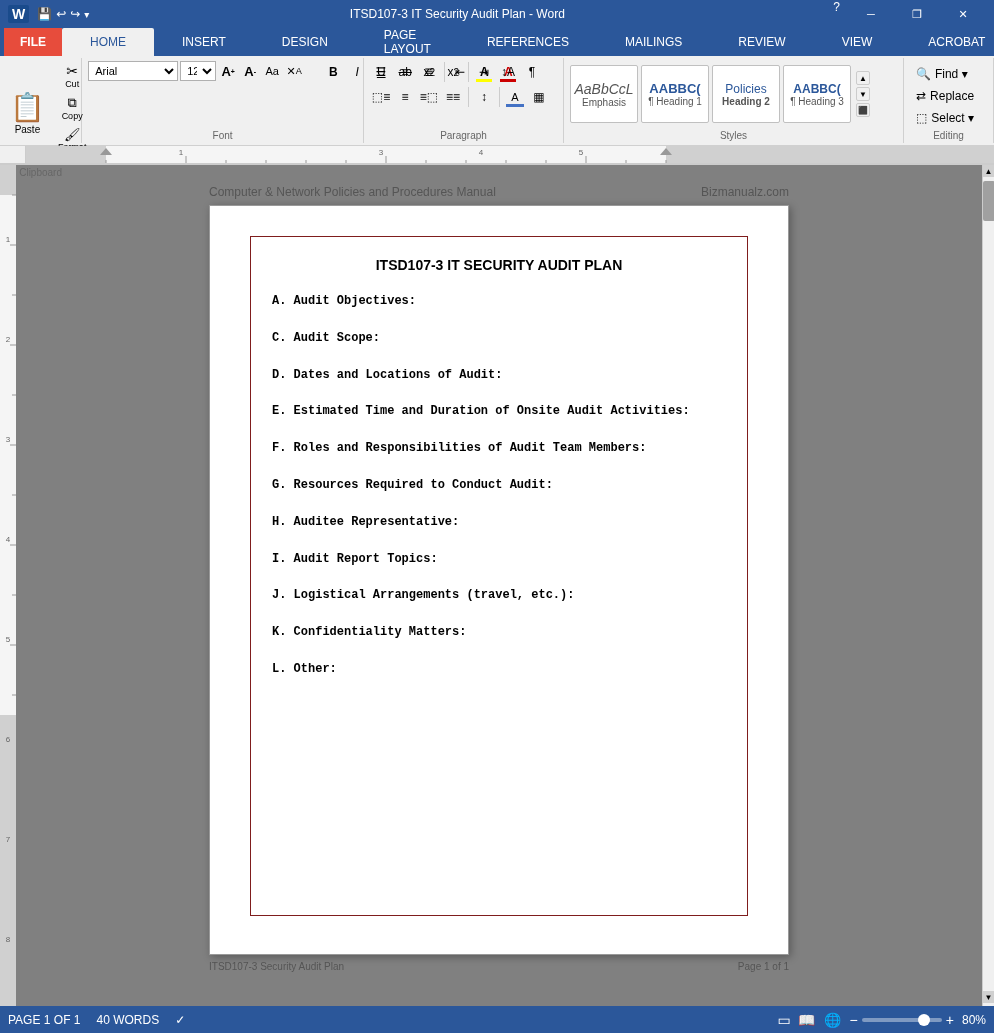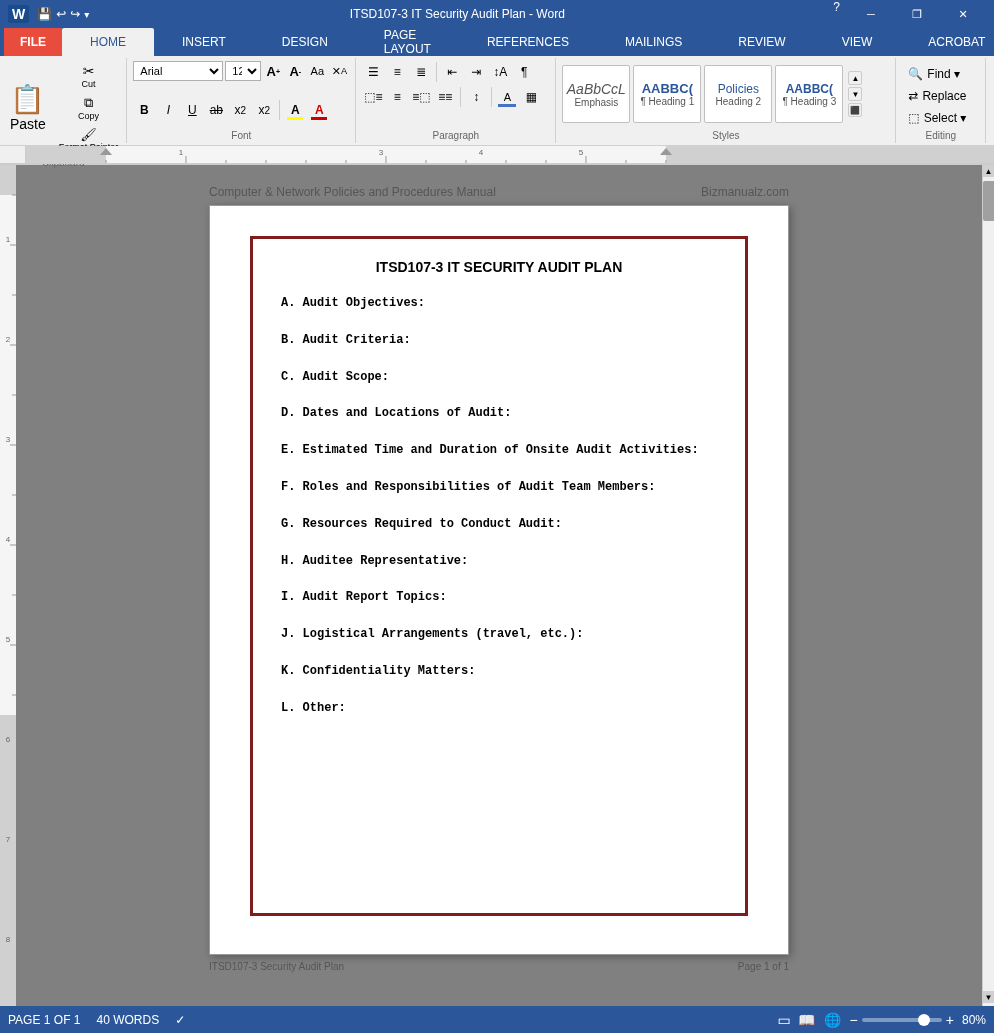--- a/index.html
+++ b/index.html
@@ -190,22 +190,22 @@
     .page {
       width: 580px;
       min-height: 750px;
       background: white;
       border: 1px solid #999;
       box-shadow: 2px 2px 8px rgba(0,0,0,0.3);
       padding: 30px 40px;
       position: relative;
     }
     .page-border {
-      border: 3px solid #7f1d1d;
-      padding: 20px 28px;
+      border: 1px solid #7f1d1d;
+      padding: 20px 21px;
       min-height: 680px;
     }
     .doc-title {
       text-align: center;
       font-size: 14px;
       font-weight: bold;
       margin-bottom: 20px;
       font-family: Arial, sans-serif;
     }
     .doc-item {
@@ -360,42 +360,42 @@
   <div class="ribbon-tab">ACROBAT</div>
   <div class="sign-in">Sign in</div>
 </div>
 
 <div class="ribbon">
 
   <div class="ribbon-section section-wrapper" style="padding: 3px 4px 0; min-width: 70px;">
     <div class="ribbon-section-top">
       <div class="paste-btn">
         <span style="font-size:28px;">📋</span>
-        <span style="font-size:14px;">Paste</span>
+        <span style="font-size:10px;">Paste</span>
       </div>
       <div style="display:flex;flex-direction:column;gap:2px;">
         <div class="small-btn">
           <span style="font-size:14px;">✂</span>
           <span style="font-size:9px;">Cut</span>
         </div>
         <div class="small-btn">
           <span style="font-size:13px;">⧉</span>
           <span style="font-size:9px;">Copy</span>
         </div>
         <div class="small-btn">
           <span style="font-size:13px;">🖌</span>
           <span style="font-size:9px;">Format Painter</span>
         </div>
       </div>
     </div>
     <div class="ribbon-section-name">Clipboard</div>
   </div>
 
   <div class="ribbon-section section-wrapper" style="min-width: 200px;">
-    <div class="ribbon-section-top" style="flex-direction:column; align-items:flex-start; gap:18px;">
+    <div class="ribbon-section-top" style="flex-direction:row; align-items:flex-start; gap:18px;">
       <div class="btn-row">
         <select class="font-select">
           <option>Arial</option>
         </select>
         <select class="size-select">
           <option>12</option>
         </select>
         <div class="icon-btn" title="Increase Font Size" style="font-size:13px;font-weight:bold;">A<sup style="font-size:7px;">+</sup></div>
         <div class="icon-btn" title="Decrease Font Size" style="font-size:13px;font-weight:bold;">A<sub style="font-size:7px;">-</sub></div>
         <div class="icon-btn" style="font-size:11px;">Aa</div>
@@ -457,21 +457,21 @@
       <div class="style-box">
         <span style="font-style:italic;font-size:14px;color:#555;">AaBbCcL</span>
         <span style="font-size:10px;color:#555;">Emphasis</span>
       </div>
       <div class="style-box">
         <span style="font-size:13px;color:#2b579a;font-weight:bold;">AABBC(</span>
         <span style="font-size:10px;color:#555;">¶ Heading 1</span>
       </div>
       <div class="style-box">
         <span style="font-size:12px;color:#2b579a;">Policies</span>
-        <span style="font-size:10px;color:#555;">Heading 2</span>
+        <span style="font-size:10px;color:#555;font-weight:bold;">Heading 2</span>
       </div>
       <div class="style-box">
         <span style="font-size:12px;color:#2b579a;font-weight:bold;">AABBC(</span>
         <span style="font-size:10px;color:#555;">¶ Heading 3</span>
       </div>
       <div class="gallery-arrow">
         <div class="gallery-arrow-btn">▲</div>
         <div class="gallery-arrow-btn">▼</div>
         <div class="gallery-arrow-btn">⬛</div>
       </div>
@@ -570,21 +570,20 @@
       <span>Computer &amp; Network Policies and Procedures Manual</span>
       <span>Bizmanualz.com</span>
     </div>
 
     <div class="page">
       <div class="page-border">
 
         <div class="doc-title">ITSD107-3   IT SECURITY AUDIT PLAN</div>
 
         <div class="doc-item">A.  Audit Objectives:</div>
-        <div class="doc-item">B.  Audit Criteria:</div>
         <div class="doc-item">C.  Audit Scope:</div>
         <div class="doc-item">D.  Dates and Locations of Audit:</div>
         <div class="doc-item">E.  Estimated Time and Duration of Onsite Audit Activities:</div>
         <div class="doc-item">F.  Roles and Responsibilities of Audit Team Members:</div>
         <div class="doc-item">G.  Resources Required to Conduct Audit:</div>
         <div class="doc-item">H.  Auditee Representative:</div>
         <div class="doc-item">I.   Audit Report Topics:</div>
         <div class="doc-item">J.   Logistical Arrangements (travel, etc.):</div>
         <div class="doc-item">K.  Confidentiality Matters:</div>
         <div class="doc-item">L.  Other:</div>

